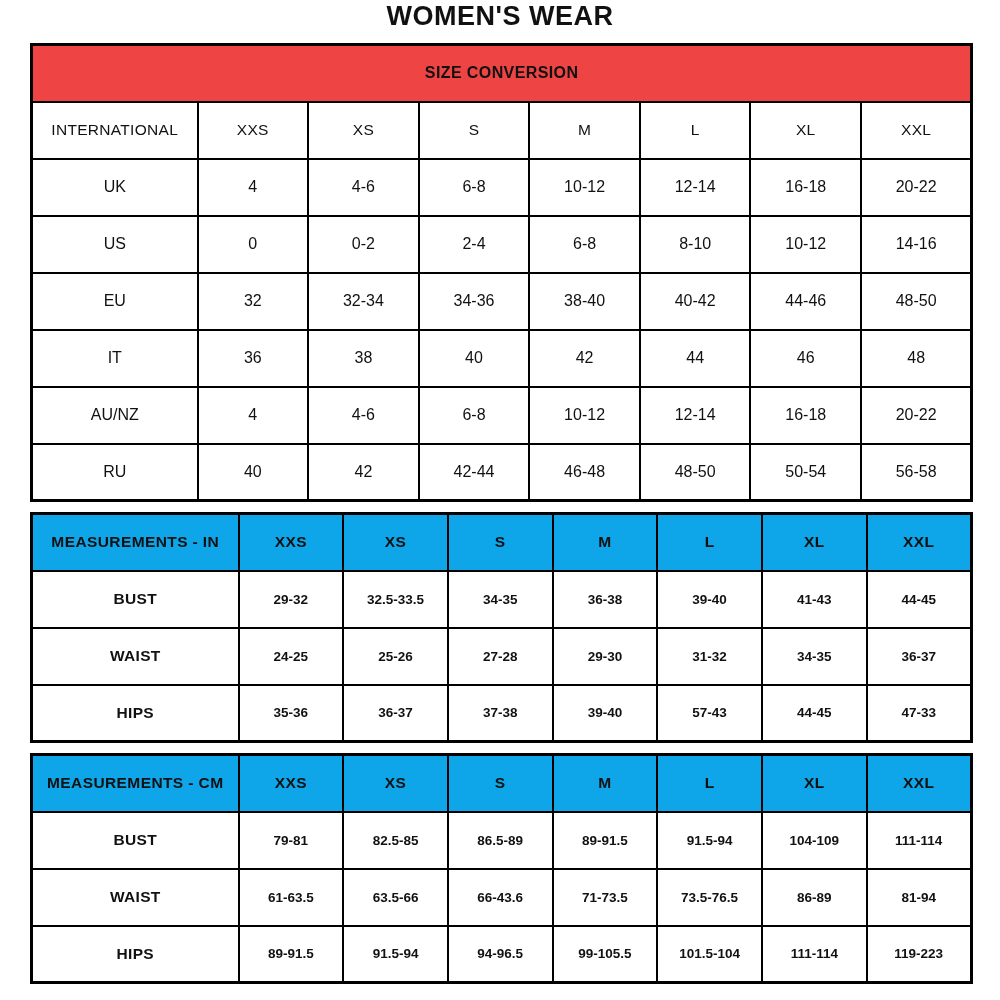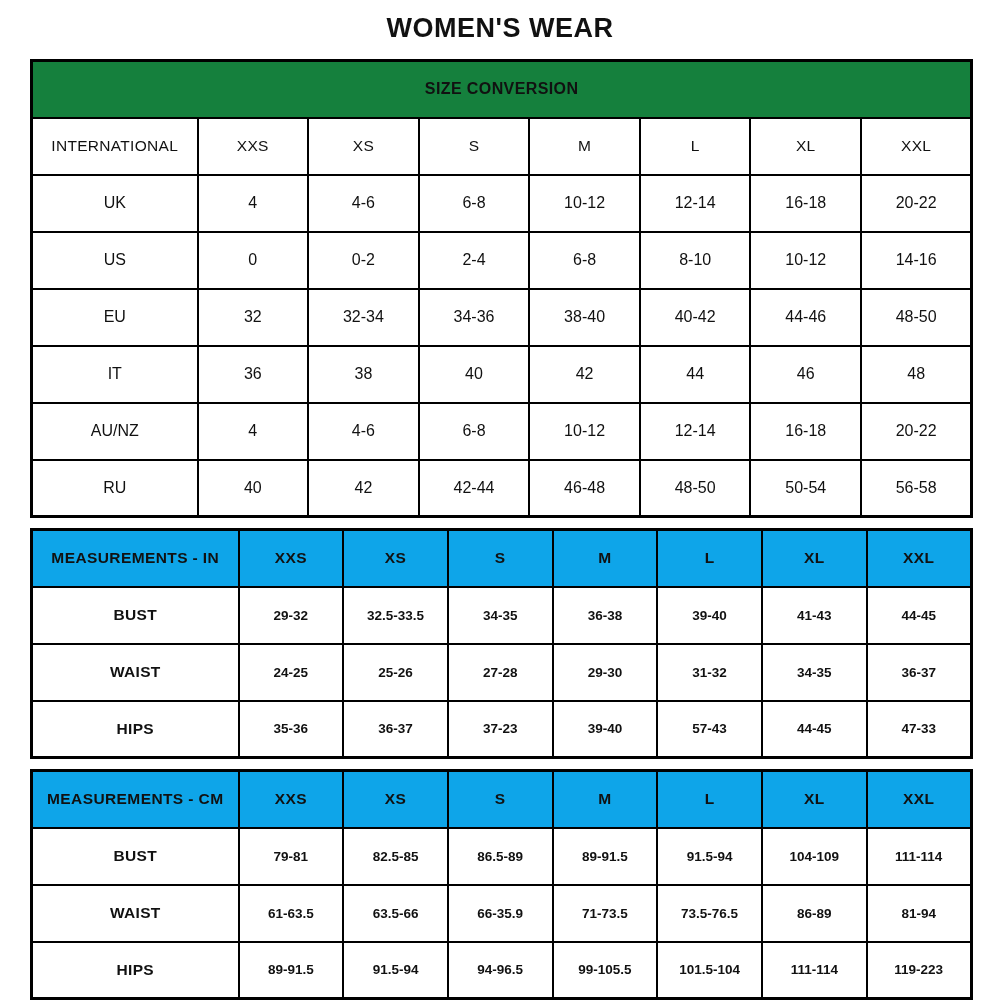--- a/index.html
+++ b/index.html
@@ -6,22 +6,22 @@
   html, body {
     width: 1000px;
     height: 1000px;
     background: #ffffff;
     font-family: "Liberation Sans", sans-serif;
     color: #111111;
     overflow: hidden;
   }
   .page-title {
     text-align: center;
-    padding-top: 13px;
-    height: 59px;
+    padding-top: 1px;
+    height: 43px;
     font-size: 27px;
     font-weight: 700;
     letter-spacing: 0.5px;
     color: #111111;
   }
   .tables-wrap {
     width: 940px;
     margin: 0 auto;
   }
   table {
@@ -35,21 +35,21 @@
     border: 2px solid #000000;
     text-align: center;
     vertical-align: middle;
     height: 57px;
     padding: 0 4px;
     overflow: hidden;
     white-space: nowrap;
   }
   
   .t1 .table-title-row td {
-    background: #15803d;
+    background: #ef4444;
     font-weight: 700;
     font-size: 16px;
     letter-spacing: 0.4px;
   }
   .t1 .cols-row td {
     font-size: 15.5px;
     font-weight: 500;
     letter-spacing: 0.3px;
   }
   .t1 .data-row td { font-size: 16px; font-weight: 500; }
@@ -202,21 +202,21 @@
           <td>27-28</td>
           <td>29-30</td>
           <td>31-32</td>
           <td>34-35</td>
           <td>36-37</td>
         </tr>
         <tr class="data-row">
           <td class="row-label">HIPS</td>
           <td>35-36</td>
           <td>36-37</td>
-          <td>37-23</td>
+          <td>37-38</td>
           <td>39-40</td>
           <td>57-43</td>
           <td>44-45</td>
           <td>47-33</td>
         </tr>
       </tbody>
   </table>
 
   <table class="t3 t23">
     <colgroup>
@@ -247,21 +247,21 @@
           <td>86.5-89</td>
           <td>89-91.5</td>
           <td>91.5-94</td>
           <td>104-109</td>
           <td>111-114</td>
         </tr>
         <tr class="data-row">
           <td class="row-label">WAIST</td>
           <td>61-63.5</td>
           <td>63.5-66</td>
-          <td>66-35.9</td>
+          <td>66-43.6</td>
           <td>71-73.5</td>
           <td>73.5-76.5</td>
           <td>86-89</td>
           <td>81-94</td>
         </tr>
         <tr class="data-row">
           <td class="row-label">HIPS</td>
           <td>89-91.5</td>
           <td>91.5-94</td>
           <td>94-96.5</td>

